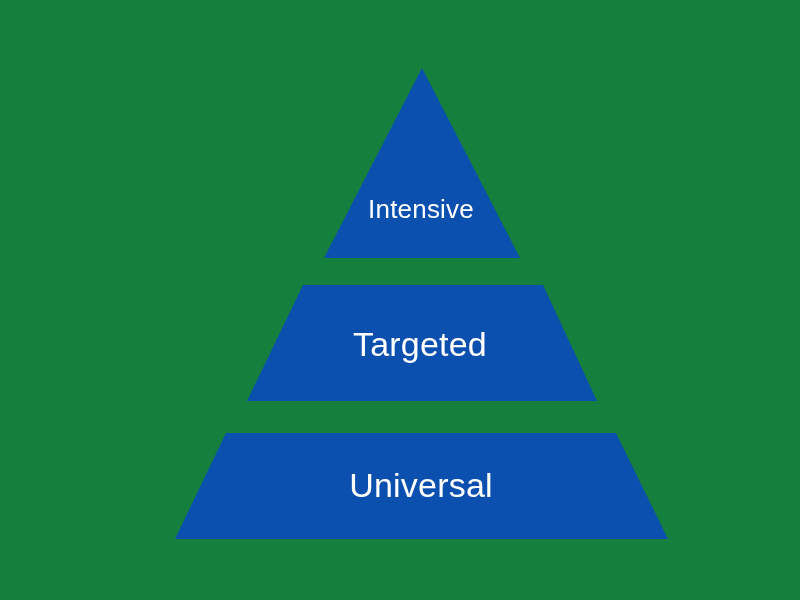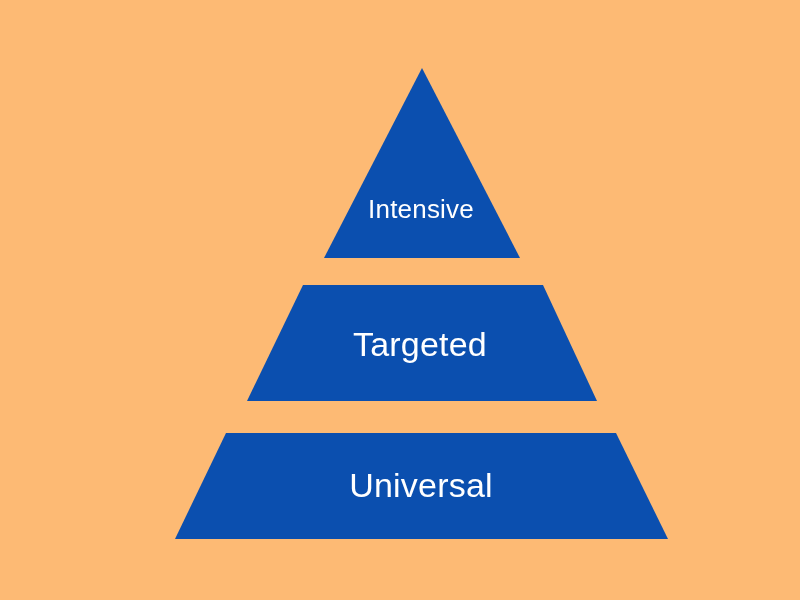--- a/index.html
+++ b/index.html
@@ -39,21 +39,21 @@
     dominant-baseline: middle;
     letter-spacing: 0.2px;
   }
   .tier-label-top    { font-size: 26px; }
   .tier-label-middle { font-size: 34px; }
   .tier-label-bottom { font-size: 34px; }
 </style>
 </head>
 <body style="background: rgb(255, 255, 255);">
 
-<div id="diagram-canvas" style="background: #fdba74;">
+<div id="diagram-canvas" style="background: #15803d;">
 
   <svg id="pyramid-svg" viewBox="0 0 800 600" xmlns="http://www.w3.org/2000/svg">
 
     <g>
       <polygon class="tier-shape" points="422,68 520,258 324,258" fill="#0B4FAF"></polygon>
       <text class="tier-label tier-label-top" x="421" y="211" font-size="26" fill="#ffffff">Intensive</text>
     </g>
 
     <g>
       <polygon class="tier-shape" points="303,285 543,285 597,401 247,401" fill="#0B4FAF"></polygon>

